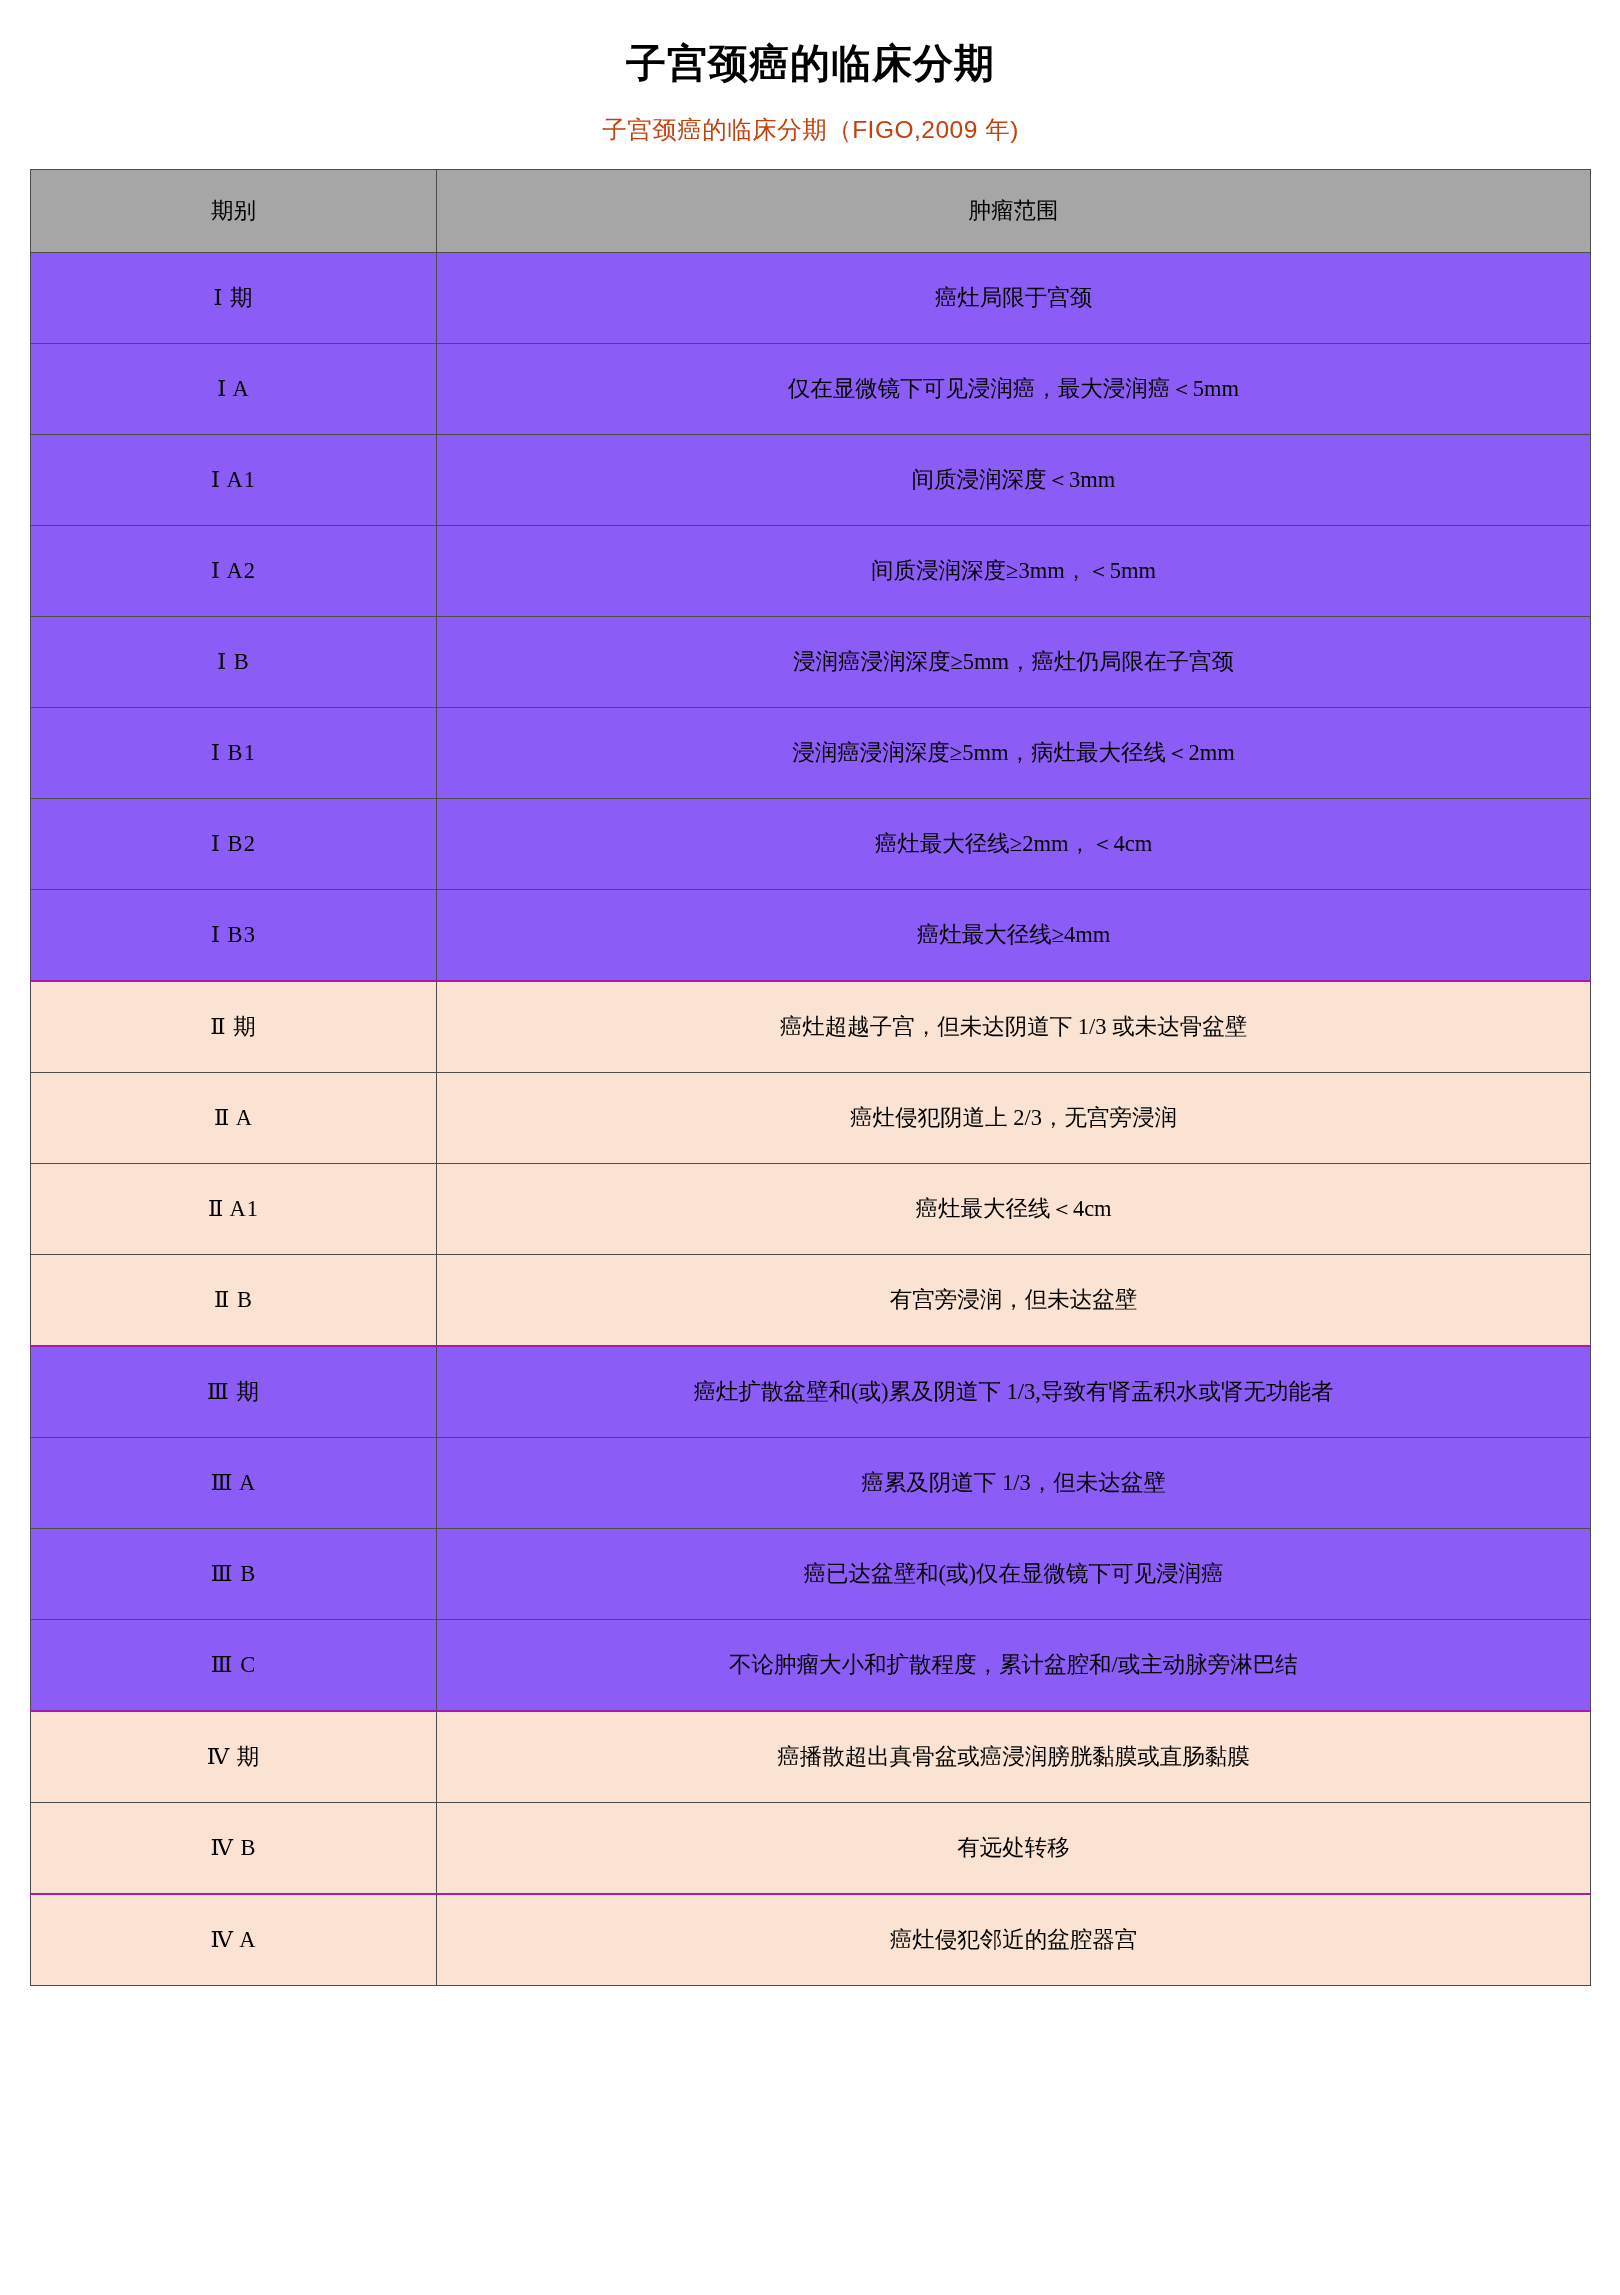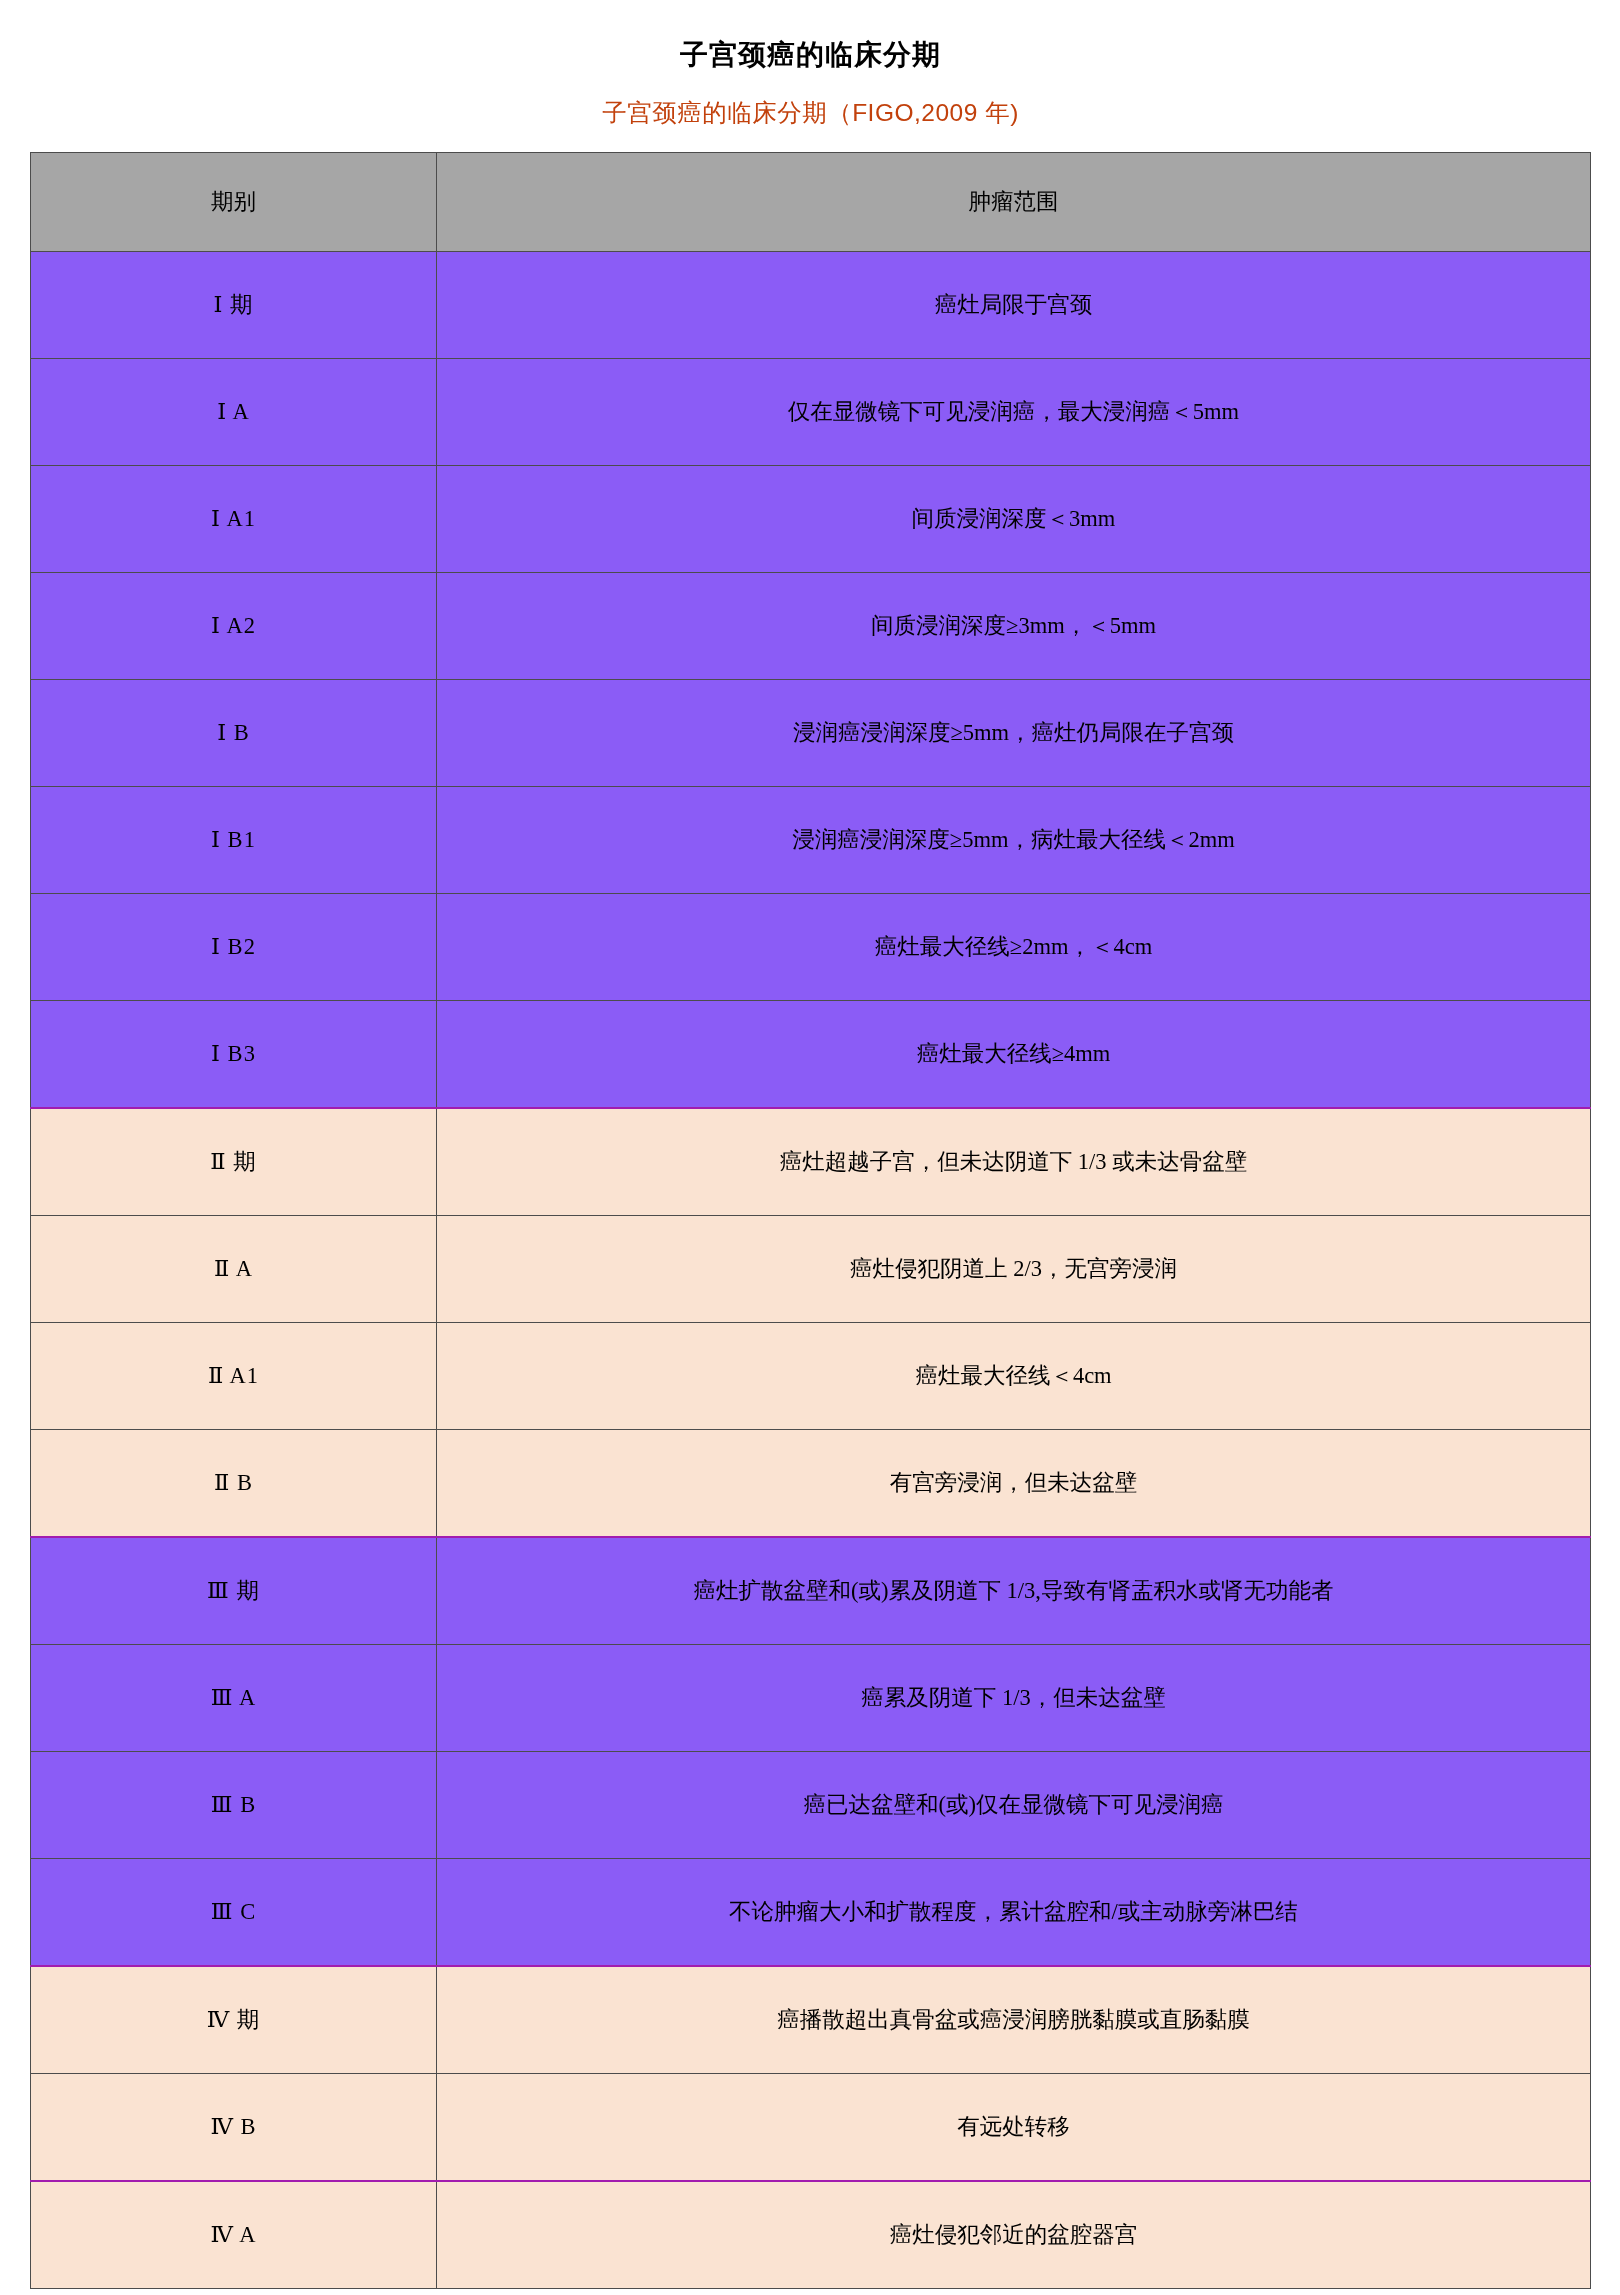--- a/index.html
+++ b/index.html
@@ -12,21 +12,21 @@
     color: #000000;
     width: 1621px;
   }
   .page {
     width: 1621px;
     box-sizing: border-box;
     padding: 20.4px 30px 31px 30px;
   }
   .doc-title {
     text-align: center;
-    font-size: 28px;
+    font-size: 40px;
     font-weight: bold;
     letter-spacing: 1px;
     margin: 15.3px 0 22.5px 0;
     font-family: "Liberation Sans", "DejaVu Sans", sans-serif;
   }
   .doc-subtitle {
     text-align: center;
     font-size: 24.5px;
     color: #c2410c;
     margin: 0 0 22.5px 0;
@@ -37,21 +37,21 @@
     border-collapse: collapse;
     width: 100%;
     table-layout: fixed;
   }
   table.staging col.c1 { width: 406px; }
   table.staging col.c2 { width: auto; }
 
   table.staging th,
   table.staging td {
     border: 1px solid #4c4c4c;
-    padding: 8px;
+    padding: 0;
     font-size: 22.5px;
     font-weight: normal;
     text-align: center;
     vertical-align: middle;
   }
   thead th {
     background: #a6a6a6;
     height: 82px;
     font-size: 23.5px;
   }

